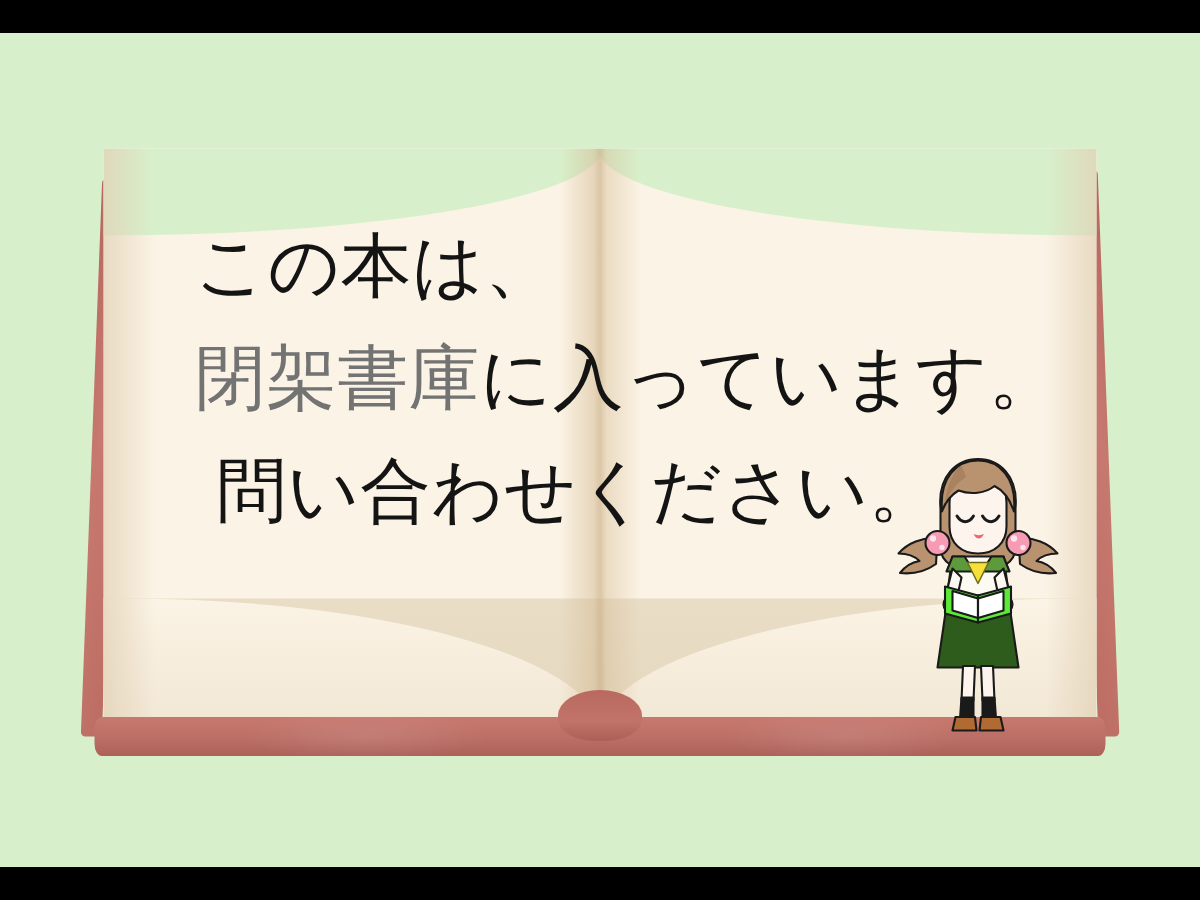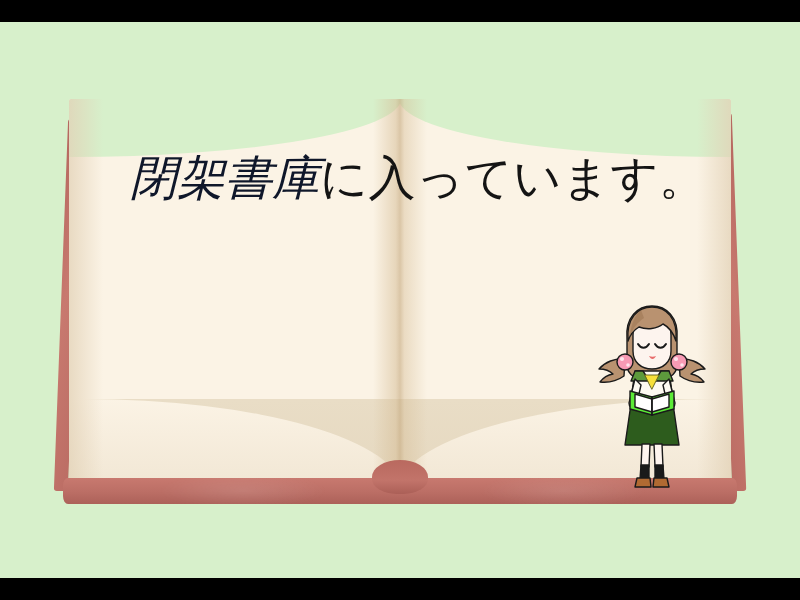--- a/index.html
+++ b/index.html
@@ -204,21 +204,21 @@
     z-index: 10;
     font-family: "DejaVu Sans", "Liberation Sans", sans-serif;
     font-size: 47px;
     line-height: 75px;
     color: #141414;
     letter-spacing: 0.5px;
     white-space: nowrap;
   }
   #message .line { display: block; }
   #message .line.indent { padding-left: 14px; }
-  .hl-red { color: #0f172a; font-style: italic; }
+  .hl-red { color: #737373; }
 
   
   #girl {
     position: absolute;
     left: 597px;
     top: 277px;
     width: 110px;
     height: 190px;
     z-index: 12;
   }
@@ -253,21 +253,27 @@
         <div class="gutter"></div>
       </div>
 
       <div class="cover-board cover-bottom"></div>
       <div class="cover-board cover-bottom-shade"></div>
       <div class="spine-knot"></div>
     </div>
 
     <div id="message">
       <span class="line">
+        <span>この本は、</span>
+      </span>
+      <span class="line">
         <span class="hl-red">閉架書庫</span><span>に入っています。</span>
+      </span>
+      <span class="line indent">
+        <span>問い合わせください。</span>
       </span>
     </div>
 
     <div id="girl">
       <svg width="110" height="190" viewBox="0 0 110 190" xmlns="http://www.w3.org/2000/svg">
         <g stroke="#1a1a1a" stroke-width="1.4" stroke-linejoin="round" stroke-linecap="round">
 
           <path d="M30 40 C28 18 41 7 55 7 C69 7 82 18 80 40 L80 66 C80 76 70 82 55 82 C40 82 30 76 30 66 Z" fill="#b99270"></path>
 
           <path d="M28 60 C18 59 8 63 2 70 C9 70 13 72 16 75 C10 76 6 79 3 83 C12 84 20 82 27 77 Z" fill="#b99270"></path>

